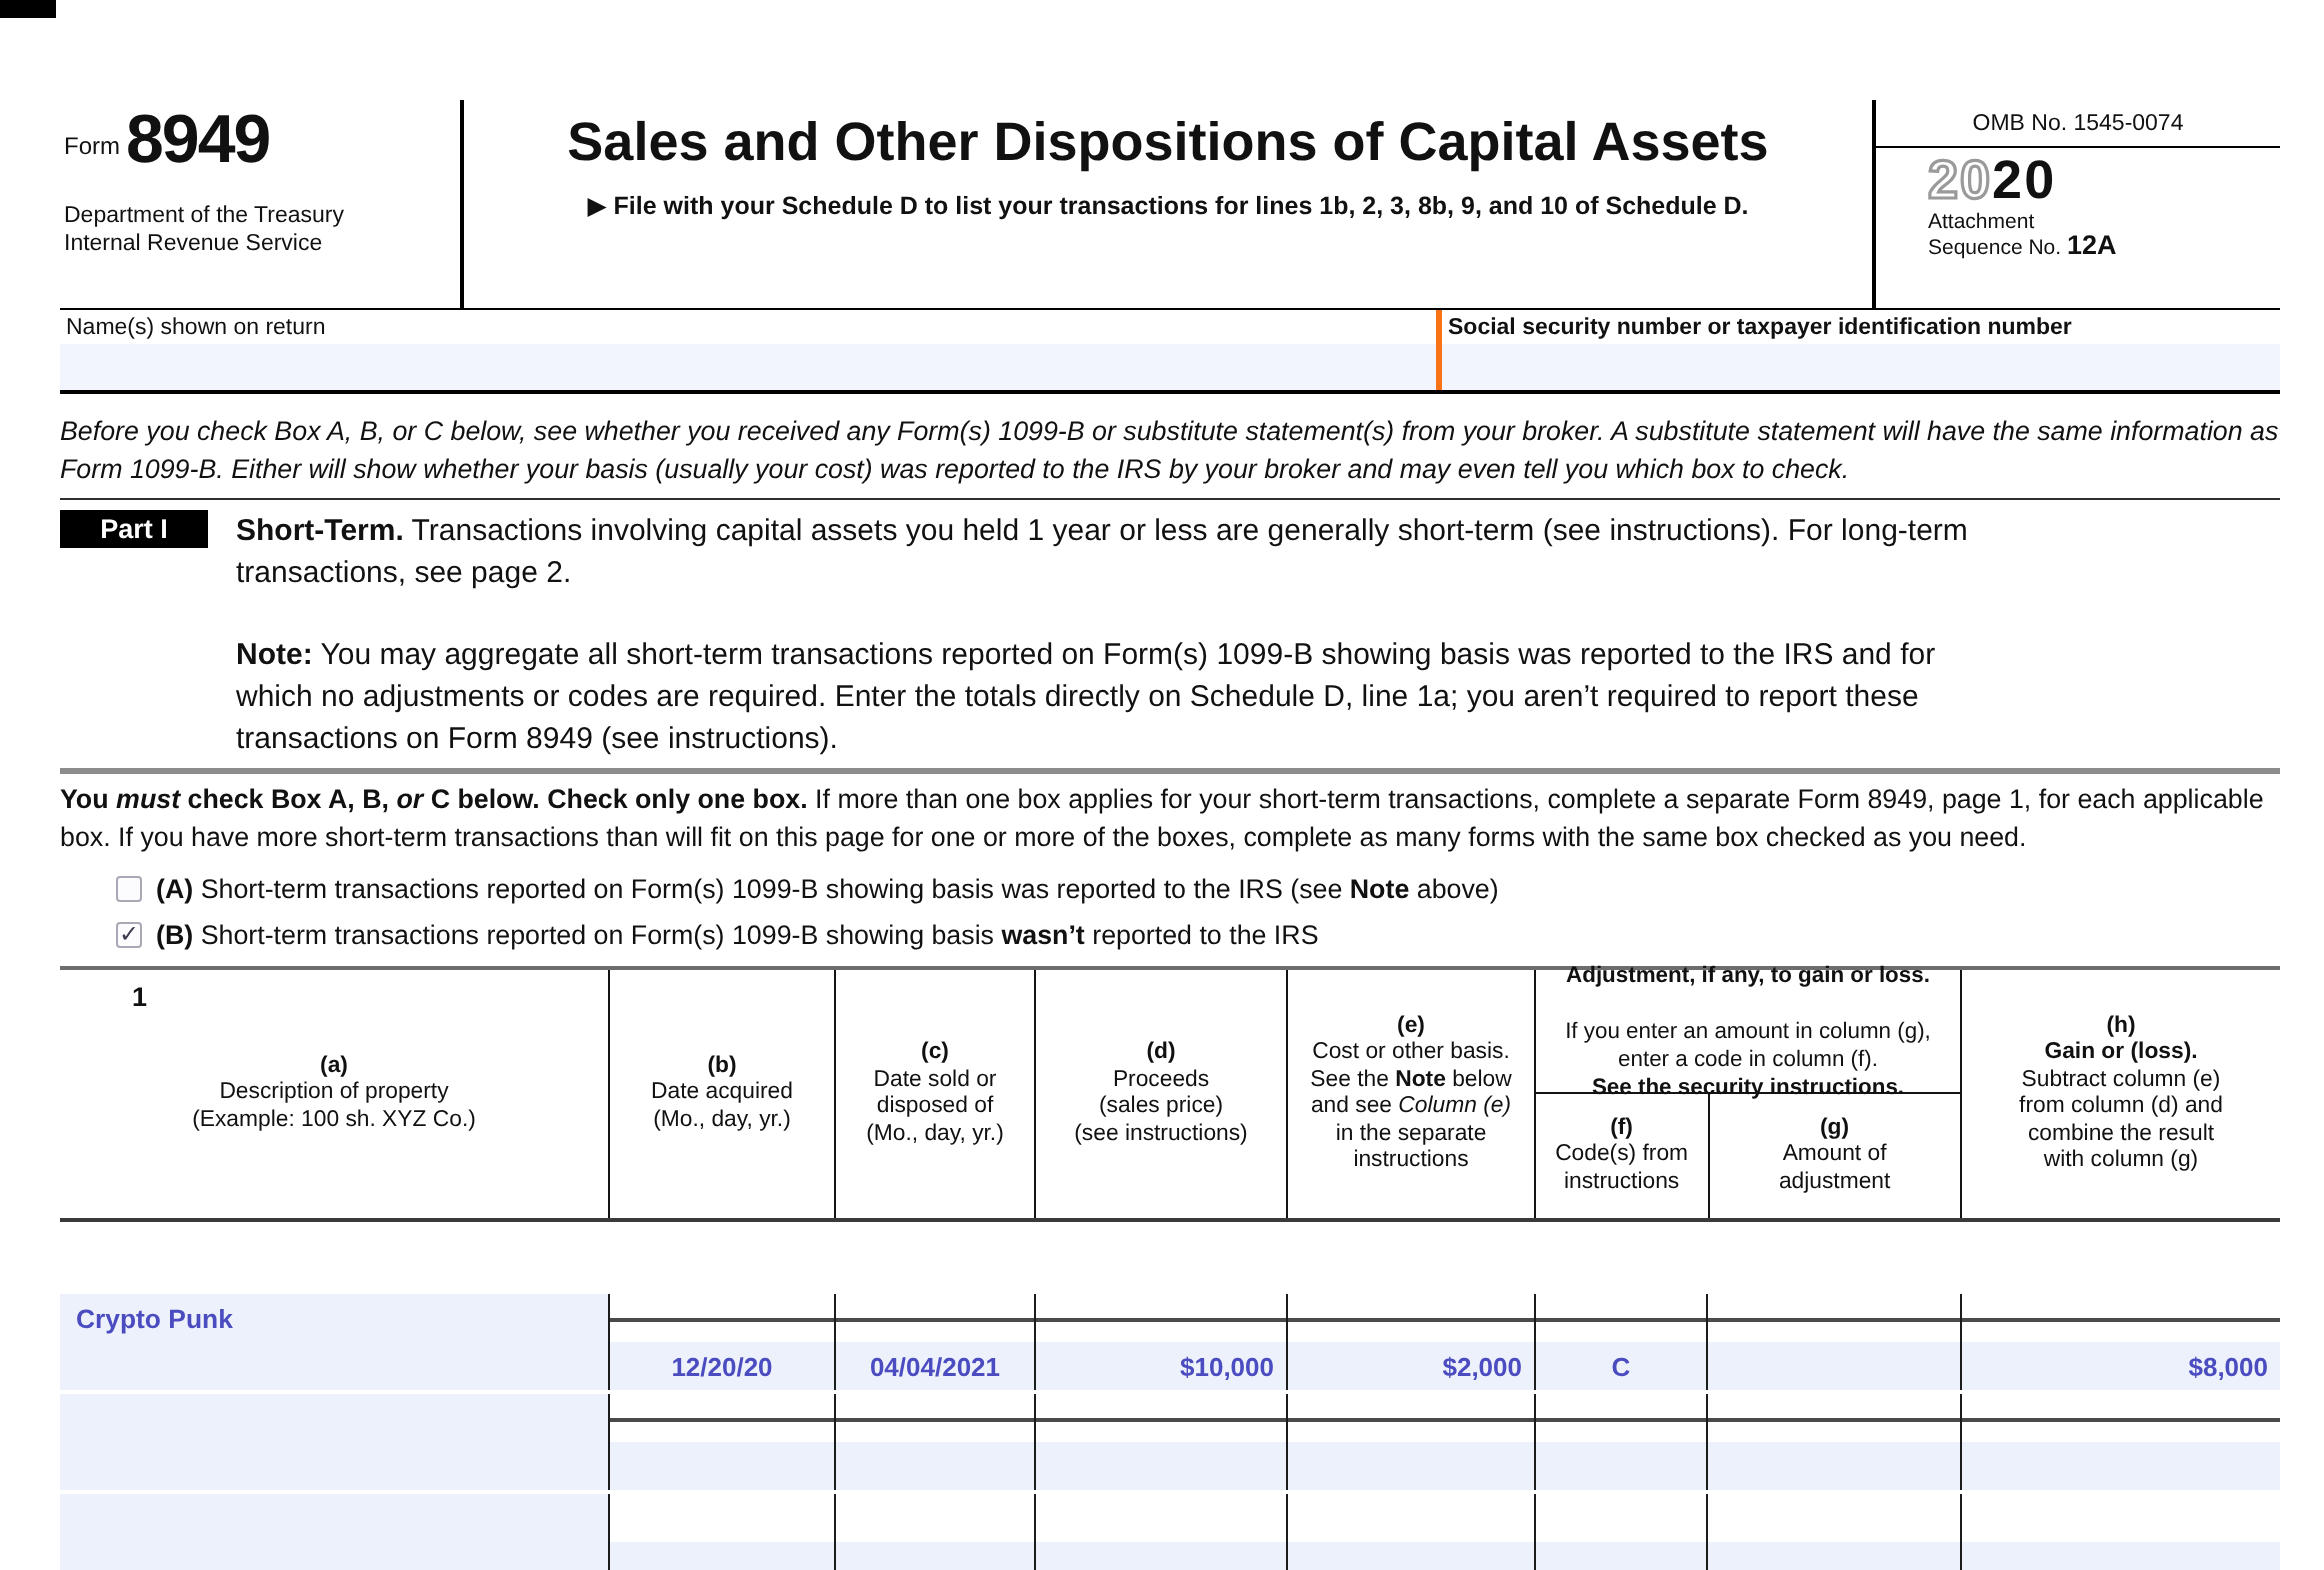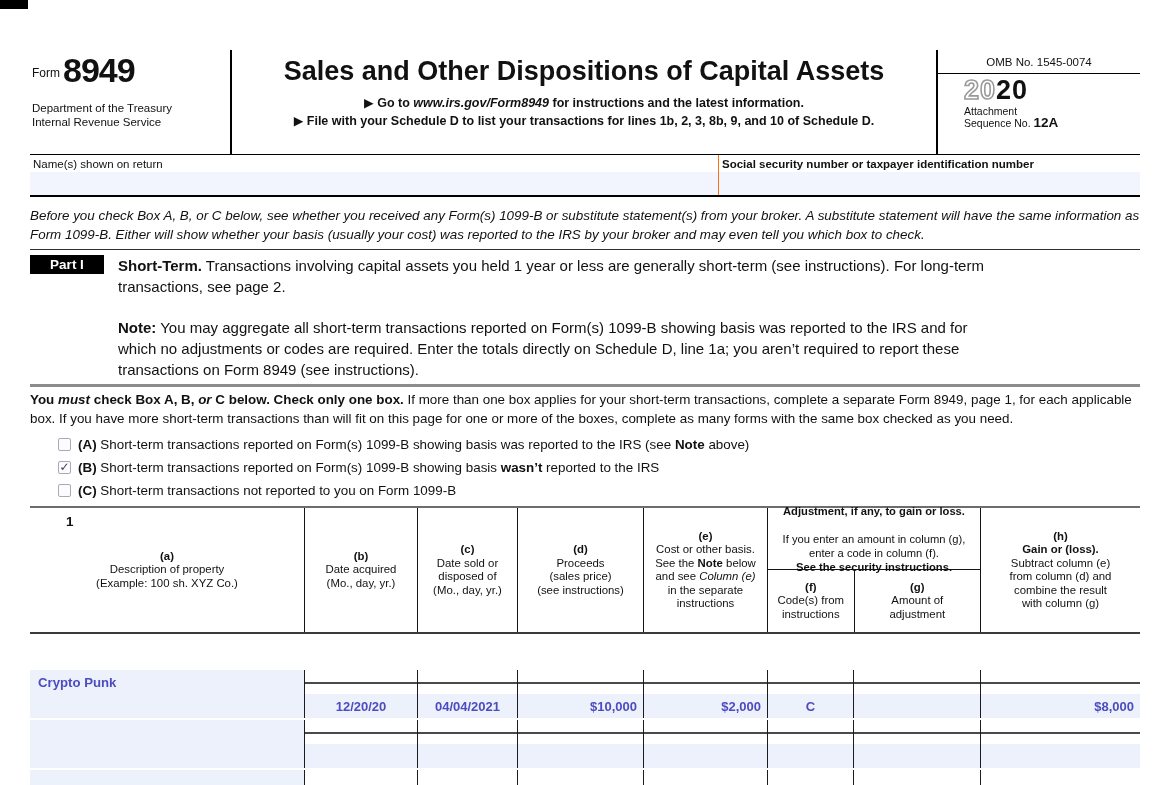--- a/index.html
+++ b/index.html
@@ -27,21 +27,21 @@
   .fh-right { width:204px; border-left:2px solid #000; }
   .omb { font-size:11.5px; text-align:center; padding:6px 0 5px; border-bottom:1px solid #000; }
   .year { font-size:27px; font-weight:bold; line-height:29px; padding:2px 0 0 26px; letter-spacing:1px; }
   .y-outline { color:#fff; -webkit-text-stroke:1.6px #9a9a9a; }
   .attach { font-size:10.5px; line-height:12px; padding-left:26px; }
   .seq-val { font-size:13.5px; font-weight:bold; }
 
   
   .name-row { display:flex; border-bottom:2.5px solid #000; }
   .name-cell { width:688px; }
-  .ssn-cell { flex:1; border-left:1px solid #f97316; }
+  .ssn-cell { flex:1; border-left:3px solid #f97316; }
   .field-label { font-size:11.5px; padding:3px 0 2px 3px; }
   .field-label.bold { font-weight:bold; }
   .field-input { height:23px; background:#f2f5fd; }
 
   
   .intro { font-style:italic; font-size:13.4px; line-height:19px; margin-top:9px; }
   .rule-thin { border-top:1.5px solid #2f2f2f; margin-top:5px; }
   .rule-gray { border-top:3px solid #8c8c8c; margin-top:4px; }
 
   
@@ -101,21 +101,20 @@
           <span class="form-word">Form</span>
           <span class="form-number">8949</span>
         </div>
         <div class="dept">
           <div>Department of the Treasury</div>
           <div>Internal Revenue Service</div>
         </div>
       </div>
       <div class="fh-center">
         <div class="form-title">Sales and Other Dispositions of Capital Assets</div>
-        <p class="instr"><span class="seg b">▶ Go to </span><span class="seg bi">www.irs.gov/Form8949</span><span class="seg b"> for instructions and the latest information.</span></p>
         <p class="instr"><span class="seg b">▶ File with your Schedule D to list your transactions for lines 1b, 2, 3, 8b, 9, and 10 of Schedule D.</span></p>
       </div>
       <div class="fh-right">
         <div class="omb">OMB No. 1545-0074</div>
         <div class="year">
           <span class="y-outline">20</span><span>20</span>
         </div>
         <div class="attach">
           <div>Attachment</div>
           <div><span>Sequence No. </span><span class="seq-val">12A</span></div>
@@ -149,24 +148,20 @@
     <p class="check-instr"><span class="seg b">You </span><span class="seg bi">must</span><span class="seg b"> check Box A, B, </span><span class="seg bi">or</span><span class="seg b"> C below. Check only one box.</span><span class="seg"> If more than one box applies for your short-term transactions, complete a separate Form 8949, page 1, for each applicable box. If you have more short-term transactions than will fit on this page for one or more of the boxes, complete as many forms with the same box checked as you need.</span></p>
 
     <div class="check-list">
       <div class="check-line">
         <span class="checkbox"></span>
         <span><span class="seg b">(A)</span><span class="seg"> Short-term transactions reported on Form(s) 1099-B showing basis was reported to the IRS (see </span><span class="seg b">Note</span><span class="seg"> above)</span></span>
       </div>
       <div class="check-line">
         <span class="checkbox">✓</span>
         <span><span class="seg b">(B)</span><span class="seg"> Short-term transactions reported on Form(s) 1099-B showing basis </span><span class="seg b">wasn’t</span><span class="seg"> reported to the IRS</span></span>
-      </div>
-      <div class="check-line">
-        <span class="checkbox"></span>
-        <span><span class="seg b">(C)</span><span class="seg"> Short-term transactions not reported to you on Form 1099-B</span></span>
       </div>
     </div>
 
     <div class="tbl">
       <div class="tbl-head">
         <div class="th col-a">
           <span class="line-no">1</span>
           <div class="pre"><span class="seg b">(a)</span><span class="seg">
 Description of property
 (Example: 100 sh. XYZ Co.)</span></div>

